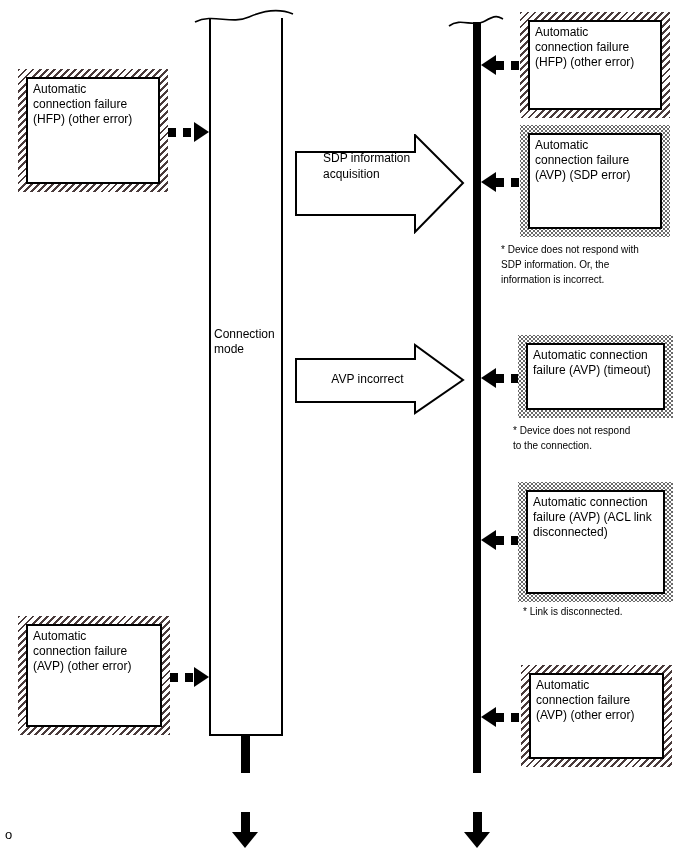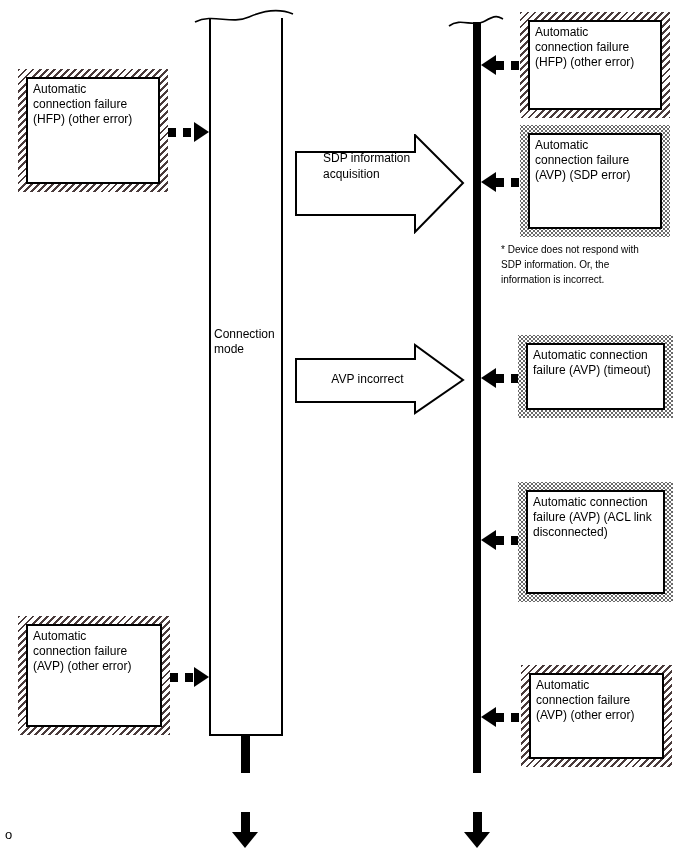--- a/index.html
+++ b/index.html
@@ -120,20 +120,23 @@
     <div class="inner">
         <div class="txt">Automatic
 connection failure
 (AVP) (other error)</div>
       </div>
   </div>
 
   <div class="note" style="left:501px;top:242px;width:186px;">* Device does not respond with
 SDP information. Or, the
 information is incorrect.</div>
+  <div class="note" style="left:513px;top:423px;width:175px;">* Device does not respond
+to the connection.</div>
+  <div class="note" style="left:523px;top:604px;width:165px;">* Link is disconnected.</div>
 
   <div class="blockarrow" style="left:295px;top:134px;">
     <svg width="170" height="100" viewBox="0 0 170 100">
       <polygon points="1,18 120,18 120,1 168,49 120,98 120,81 1,81" fill="#ffffff" stroke="#000000" stroke-width="2"></polygon>
     </svg>
   </div>
   <div class="ba-label" style="left:323px;top:150px;width:125px;text-align:left;">SDP information
 acquisition</div>
 
   <div class="blockarrow" style="left:295px;top:343px;">

